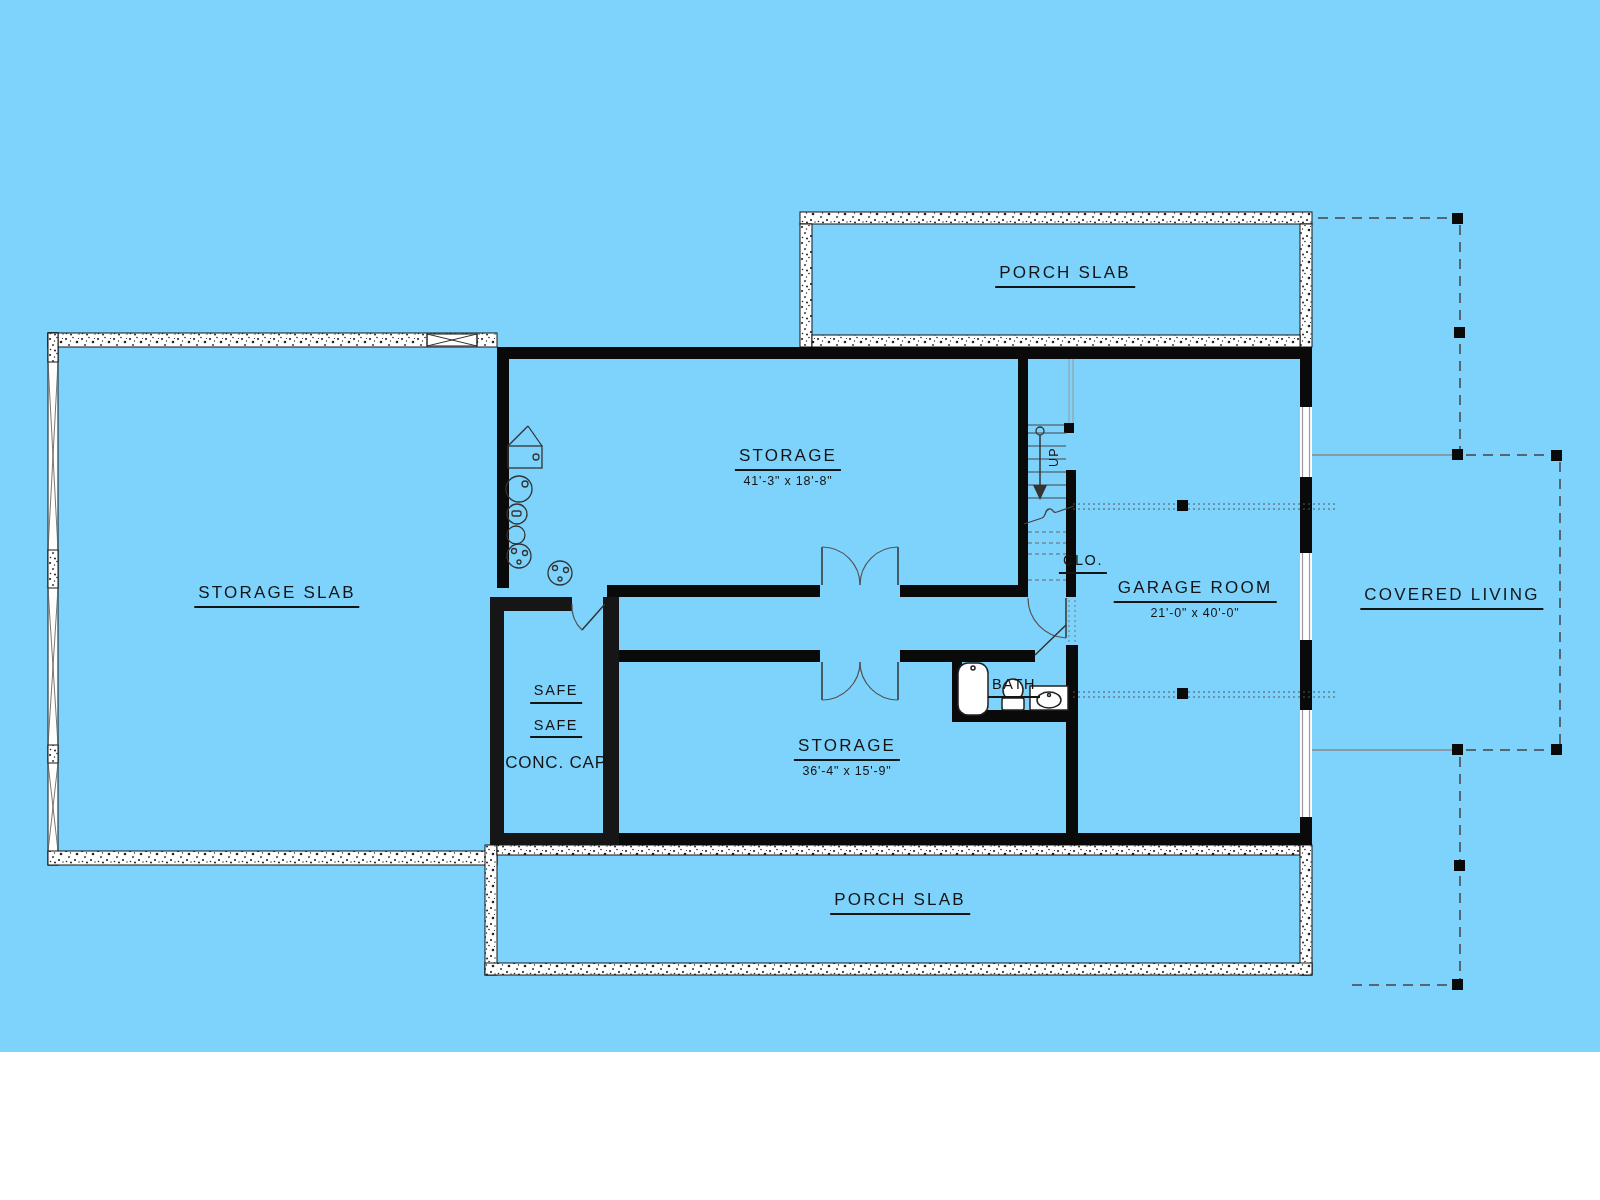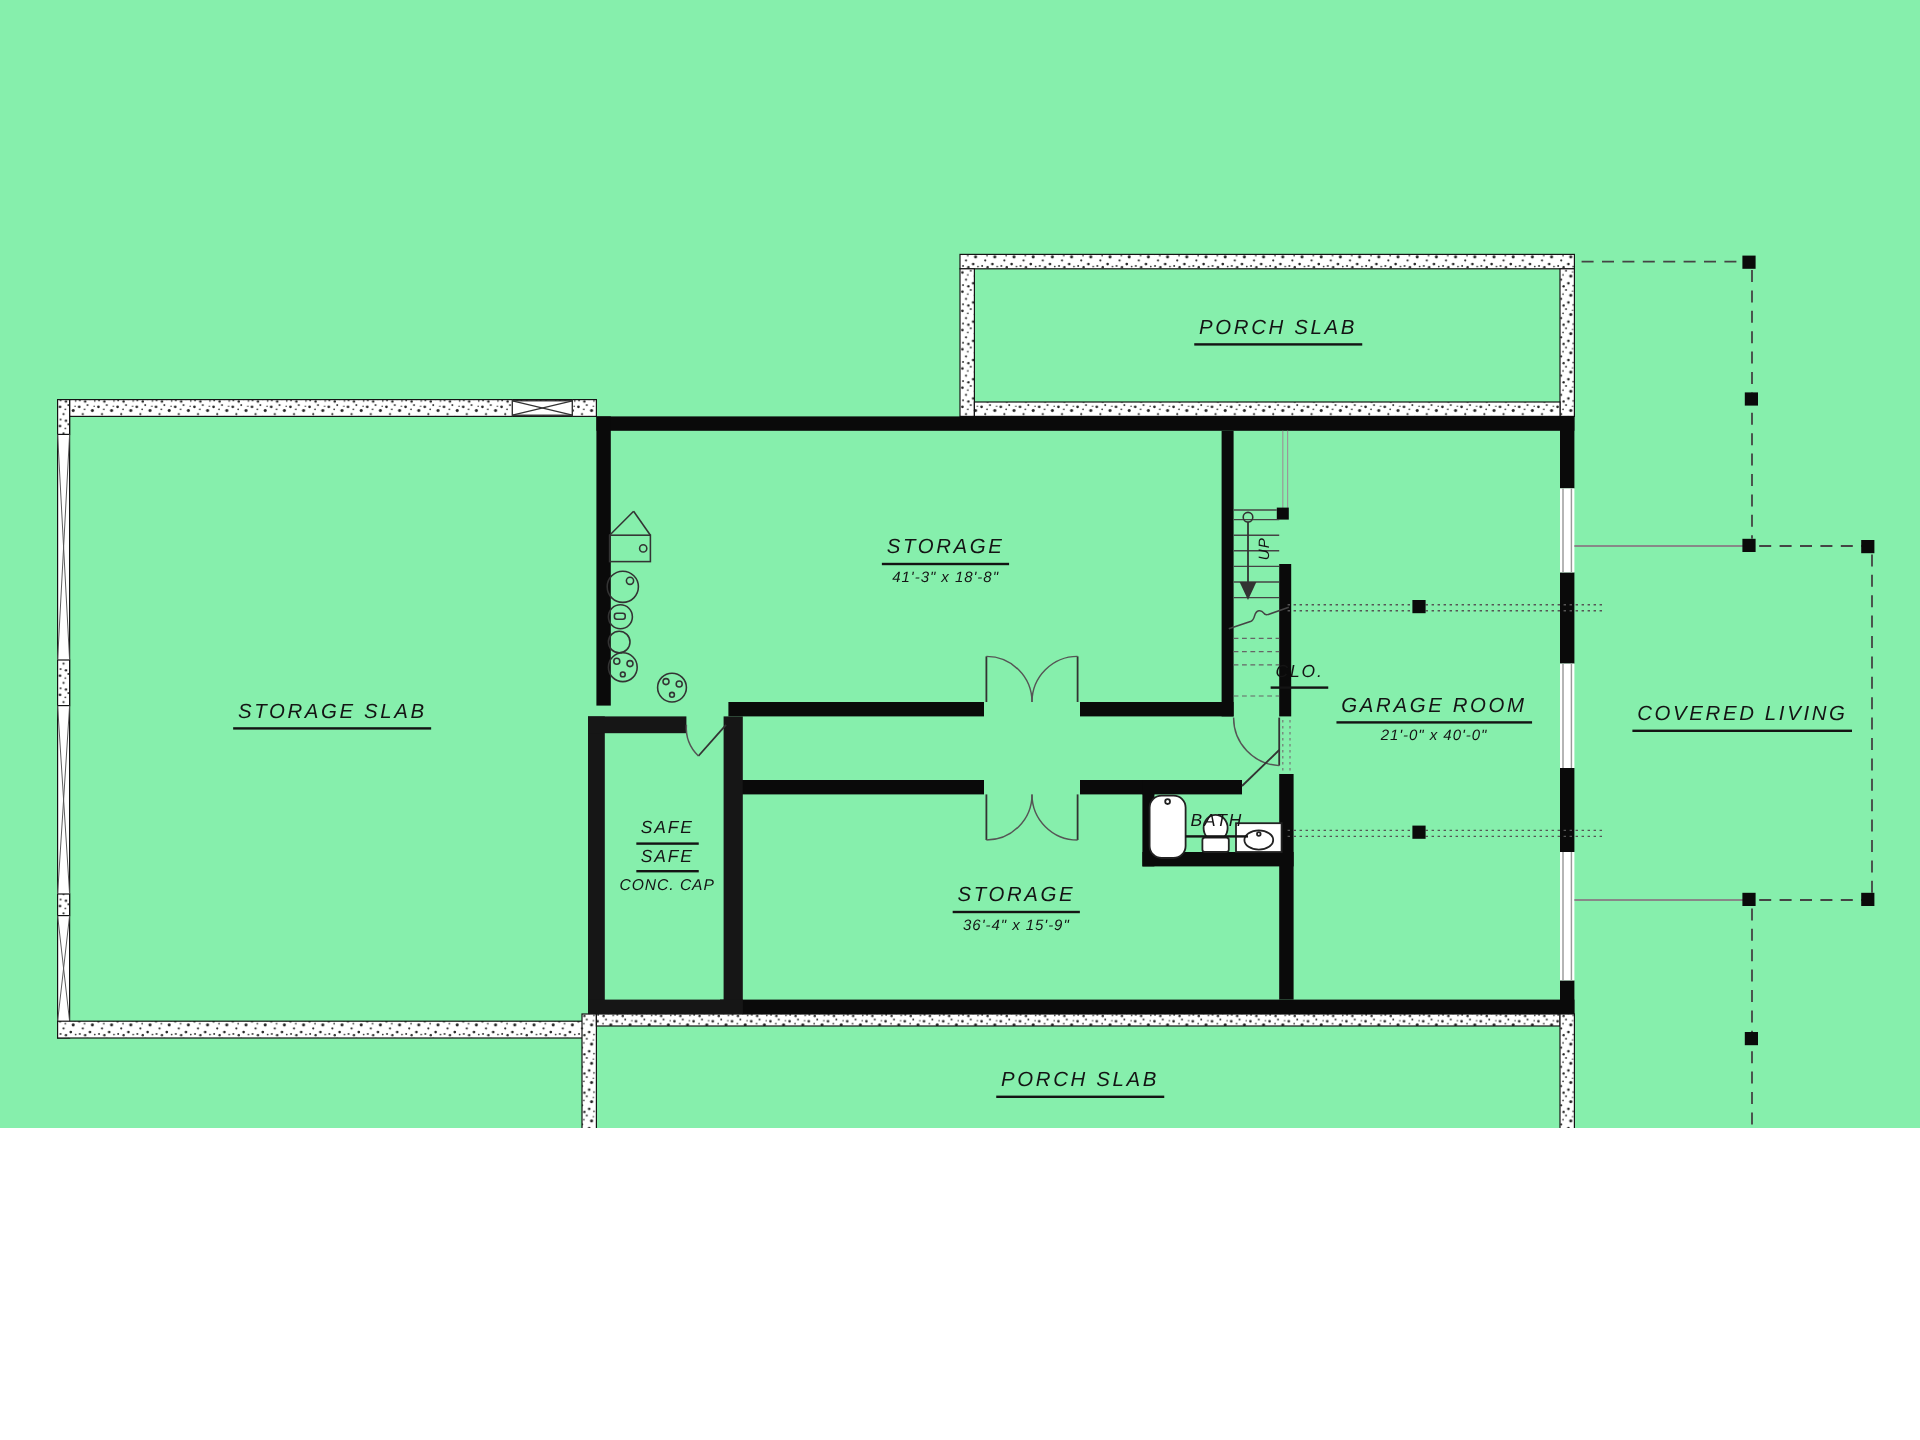--- a/index.html
+++ b/index.html
@@ -1,26 +1,26 @@
 <!DOCTYPE html>
 <html><head>
 <meta charset="utf-8">
 <style>
   html,body{margin:0;padding:0;background:#ffffff;}
-  #plan{position:relative;width:1600px;height:940px;background:#86efac;overflow:hidden;
-        font-family:"Liberation Sans",sans-serif;font-style:italic;}
+  #plan{position:relative;width:1600px;height:1052px;background:#7dd3fc;overflow:hidden;
+        font-family:"Liberation Sans",sans-serif;}
   #linework{position:absolute;left:0;top:0;}
   .lbl{position:absolute;color:#141414;white-space:nowrap;text-align:center;
        transform:translateX(-50%);line-height:1.15;}
   .u{display:inline-block;border-bottom:2px solid #141414;padding:0 4px 3px;}
   .big{font-size:17px;letter-spacing:2.2px;}
   .small{font-size:14.5px;letter-spacing:1.6px;}
   .dims{font-size:12.5px;letter-spacing:.8px;margin-top:3px;}
-  .note{font-size:13px;letter-spacing:.8px;margin-top:2px;}
-  .stack .u{margin-bottom:2px;}
+  .note{font-size:17px;letter-spacing:.8px;margin-top:2px;}
+  .stack .u{margin-bottom:13px;}
   #up-label{transform:rotate(-90deg);transform-origin:center;font-size:12.5px;
             letter-spacing:1px;}
 </style>
 </head>
 <body>
 
 <div id="plan">
 
 <svg id="linework" width="1600" height="1200" viewBox="0 0 1600 1200">
   <defs>

